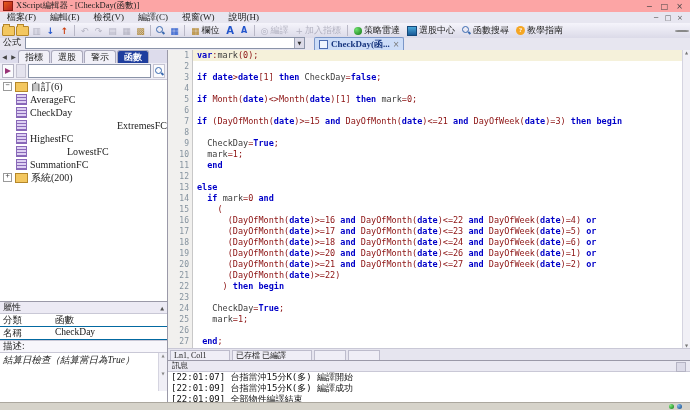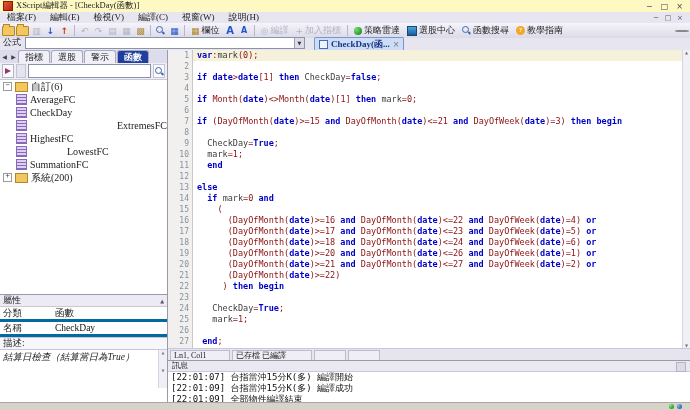--- a/index.html
+++ b/index.html
@@ -1,19 +1,19 @@
 <!DOCTYPE html>
 <html style="--keyword: #0000C8; --function: #8B1010; --number: #8B1010; --identifier: #404040; --current-line-bg: #F5F1DA; --active-tab-bg: #1F3E9E;"><head>
 <meta charset="utf-8">
 <style>
   html,body{margin:0;padding:0;background:#9a9a9a;}
   #window{position:relative;width:690px;height:410px;background:#fff;overflow:hidden;
     font-family:"Liberation Serif","DejaVu Serif",serif;color:#222;-webkit-font-smoothing:none;}
   
-  .titlebar{position:absolute;left:0;top:0;right:0;height:12px;background:#fef9c3;border-bottom:1px solid #d9d8e2;
+  .titlebar{position:absolute;left:0;top:0;right:0;height:12px;background:#fca5a5;border-bottom:1px solid #d9d8e2;
     display:flex;align-items:center;padding:0 3px;font-size:8.5px;}
   .appicon{width:8px;height:8px;background:linear-gradient(135deg,#e65c1a,#b42020);border:1px solid #8a1a10;margin-right:3px;}
   .title{flex:1;white-space:nowrap;overflow:hidden;}
   .wctrl{width:15px;text-align:center;font-size:8px;color:#444;cursor:default;font-family:"DejaVu Sans",sans-serif;}
   
   .menubar{position:absolute;left:0;top:12px;right:0;height:11px;background:#e7e6f0;border-bottom:1px solid #cac9d8;
     display:flex;align-items:center;font-size:9px;}
   .menu-item{padding:0 7px;white-space:nowrap;}
   .mdictrls{margin-left:auto;display:flex;padding-right:4px;}
   .mdictrl{width:12px;text-align:center;font-size:7px;color:#555;font-family:"DejaVu Sans",sans-serif;}
@@ -40,21 +40,21 @@
   .formularow{position:absolute;left:0;top:38px;right:0;height:12px;background:#e7e6f0;display:flex;align-items:flex-end;font-size:9px;}
   .formula-label{padding:0 4px 1px 3px;}
   .combo{width:278px;height:10px;background:#fff;border:1px solid #8a93a8;display:flex;align-items:center;margin-bottom:1px;}
   .combo input{flex:1;border:none;outline:none;height:8px;font-size:8px;padding:0 2px;background:transparent;}
   .combo-arrow{width:9px;height:100%;background:#dcdbe8;border-left:1px solid #9aa0b2;font-size:5px;line-height:10px;text-align:center;color:#333;font-family:"DejaVu Sans",sans-serif;}
   .doctab{margin-left:9px;height:12px;display:flex;align-items:center;gap:3px;background:#cdddf8;
     border:1px solid #7a96c8;border-bottom:none;border-radius:2px 2px 0 0;padding:0 4px;color:#16357e;font-weight:bold;}
   .doctab-icon{width:7px;height:7px;background:#eef4ff;border:1px solid #4a6ab0;}
   .doctab-close{color:#777;font-weight:normal;font-family:"DejaVu Sans",sans-serif;font-size:8px;}
   
-  .sidebar{position:absolute;left:0;top:50px;width:167px;bottom:7px;background:#fff;border-right:1px solid #9a99a8;}
+  .sidebar{position:absolute;left:0;top:50px;width:167px;bottom:0;background:#fff;border-right:1px solid #9a99a8;}
   .side-tabs{position:absolute;left:0;top:0;right:0;height:13px;background:#dddcec;border-bottom:1px solid #aaa9bc;
     display:flex;align-items:flex-end;font-size:9px;}
   .side-arrow{width:9px;text-align:center;font-size:6px;color:#444;line-height:12px;font-family:"DejaVu Sans",sans-serif;}
   .side-tab{padding:0 6px;height:12px;line-height:12px;background:#f1f0f8;border:1px solid #aaa9bc;border-bottom:none;
     border-radius:3px 3px 0 0;margin-right:1px;}
   .side-tab.active{background:var(--active-tab-bg);color:#fff;font-weight:bold;}
   .search-row{position:absolute;left:0;top:13px;right:0;height:16px;background:#efeef6;border-bottom:1px solid #c9c8d6;
     display:flex;align-items:center;gap:2px;padding:0 2px;}
   .spk-btn{width:14px;height:12px;border:1px solid #b5b4c4;background:#fbfbfd;display:flex;align-items:center;justify-content:center;}
   .spk{width:0;height:0;border-top:3px solid transparent;border-bottom:3px solid transparent;border-left:6px solid #993377;}
@@ -64,21 +64,21 @@
   .tree{position:absolute;left:0;top:29px;right:0;bottom:108px;overflow:hidden;font-size:10px;padding-top:1px;}
   .tree-row{display:flex;align-items:center;height:13px;gap:3px;white-space:nowrap;}
   .toggle{width:7px;height:7px;border:1px solid #9a9a9a;background:#fff;font-size:7px;line-height:5px;text-align:center;color:#444;font-family:"DejaVu Sans Mono",monospace;}
   .fn-icon{width:9px;height:9px;background:#ddd0f2;border:1px solid #8868b8;display:inline-block;
     background-image:linear-gradient(#8868b8 1px,transparent 1px);background-size:100% 3px;background-position:0 2px;}
   .tree-folder-icon{width:11px;height:8px;background:#f3c75f;border:1px solid #b5872a;position:relative;display:inline-block;}
   
   .properties{position:absolute;left:0;bottom:0;right:0;height:108px;border-top:1px solid #9a99a8;font-size:9.5px;background:#fff;}
   .prop-header{height:11px;background:#eceaf4;border-bottom:1px solid #c9c8d6;padding:0 3px;font-size:9px;display:flex;justify-content:space-between;align-items:center;}
   .prop-hdr-arrow{font-size:5px;color:#555;font-family:"DejaVu Sans",sans-serif;}
-  .prop-row{display:flex;height:12px;align-items:center;border-bottom:3px solid #0369a1;}
+  .prop-row{display:flex;height:12px;border-bottom:1px solid #0369a1;}
   .prop-label{width:52px;padding-left:3px;color:#222;}
   .prop-value{flex:1;color:#111;}
   .desc-label{height:11px;line-height:11px;border-top:1px solid #c9c8d6;padding-left:3px;background:#f7f6fb;}
   .desc-box{position:relative;border-top:1px solid #c9c8d6;background:#fff;height:37px;padding:1px 10px 0 3px;font-style:italic;}
   .desc-scroll{position:absolute;right:0;top:0;bottom:0;width:8px;background:#f0eff6;border-left:1px solid #d5d4e0;
     font-size:4px;text-align:center;color:#888;font-family:"DejaVu Sans",sans-serif;line-height:6px;}
   
   .editor{position:absolute;left:168px;top:50px;right:0;height:298px;display:flex;background:#fff;}
   .gutter{width:21px;background:#f1f0ee;border-right:1px solid #c8c8c8;text-align:right;padding-right:3px;
     font-family:"DejaVu Sans Mono",monospace;font-size:8px;line-height:11px;color:#84929e;}

